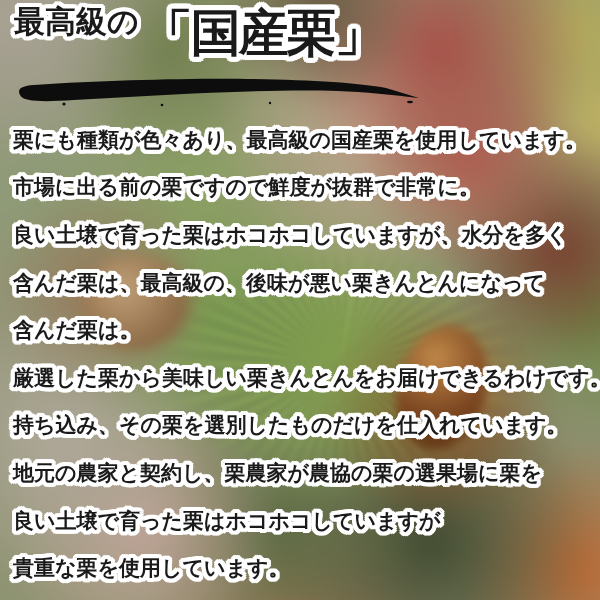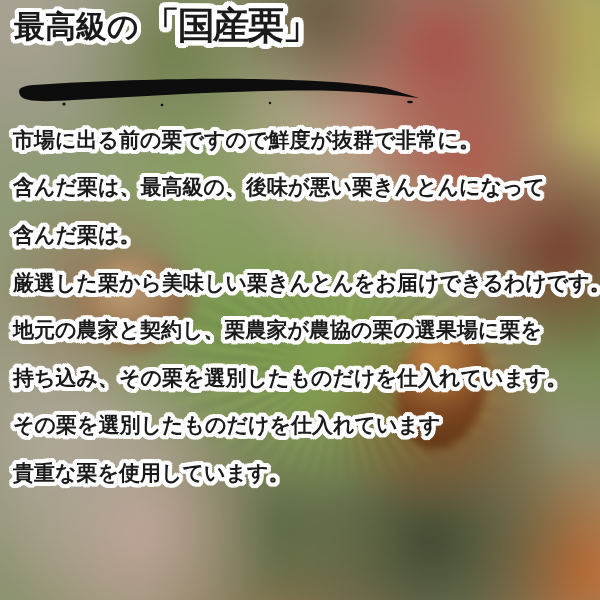--- a/index.html
+++ b/index.html
@@ -78,25 +78,25 @@
       -4px -2px #fff, -4px 2px #fff, 4px -2px #fff, 4px 2px #fff,
       -2px -4px #fff, 2px -4px #fff, -2px 4px #fff, 2px 4px #fff; }
   .o5 { text-shadow:
       -5px 0 #fff, 5px 0 #fff, 0 -5px #fff, 0 5px #fff,
       -4px -4px #fff, 4px -4px #fff, -4px 4px #fff, 4px 4px #fff,
       -5px -2px #fff, -5px 2px #fff, 5px -2px #fff, 5px 2px #fff,
       -2px -5px #fff, 2px -5px #fff, -2px 5px #fff, 2px 5px #fff; }
 
   .title {
     position:absolute; left:14px; top:6px; margin:0;
-    display:flex; align-items:center; gap:4px;
+    display:flex; align-items:flex-start; gap:4px;
     white-space:nowrap; z-index:3;
   }
   .title .t-prefix { font-size:31px; line-height:1; }
-  .title .t-main   { font-size:37px; line-height:1.1; letter-spacing:-2px; }
+  .title .t-main   { font-size:50px; line-height:1.1; letter-spacing:-2px; }
 
   .brush { position:absolute; left:12px; top:74px; z-index:3; }
 
   .body-text {
     position:absolute; left:13px; top:116px; right:4px; z-index:3;
   }
   .body-text .line {
     height:47.6px;
     display:flex; align-items:center;
     font-size:21px;
@@ -128,23 +128,25 @@
          C382,21 352,18 326,17
          C248,15 150,21 62,26
          C32,28 11,28 8,21 Z"></path>
     <circle cx="52" cy="30" r="1.6" fill="#0d0d0d"></circle>
     <circle cx="150" cy="31" r="1.3" fill="#0d0d0d"></circle>
     <circle cx="258" cy="29" r="1.2" fill="#0d0d0d"></circle>
     <ellipse cx="398" cy="28" rx="3" ry="1.2" fill="#0d0d0d"></ellipse>
   </svg>
 
   <div class="body-text">
+    <div class="line txt o4">栗にも種類が色々あり、最高級の国産栗を使用しています。</div>
     <div class="line txt o4">市場に出る前の栗ですので鮮度が抜群で非常に。</div>
+    <div class="line txt o4">良い土壌で育った栗はホコホコしていますが、水分を多く</div>
     <div class="line txt o4">含んだ栗は、最高級の、後味が悪い栗きんとんになって</div>
     <div class="line txt o4">含んだ栗は。</div>
     <div class="line txt o4">厳選した栗から美味しい栗きんとんをお届けできるわけです。</div>
+    <div class="line txt o4">持ち込み、その栗を選別したものだけを仕入れています。</div>
     <div class="line txt o4">地元の農家と契約し、栗農家が農協の栗の選果場に栗を</div>
-    <div class="line txt o4">持ち込み、その栗を選別したものだけを仕入れています。</div>
-    <div class="line txt o4">その栗を選別したものだけを仕入れています</div>
+    <div class="line txt o4">良い土壌で育った栗はホコホコしていますが</div>
     <div class="line txt o4">貴重な栗を使用しています。</div>
   </div>
 
 </div>
 
 </body></html>

